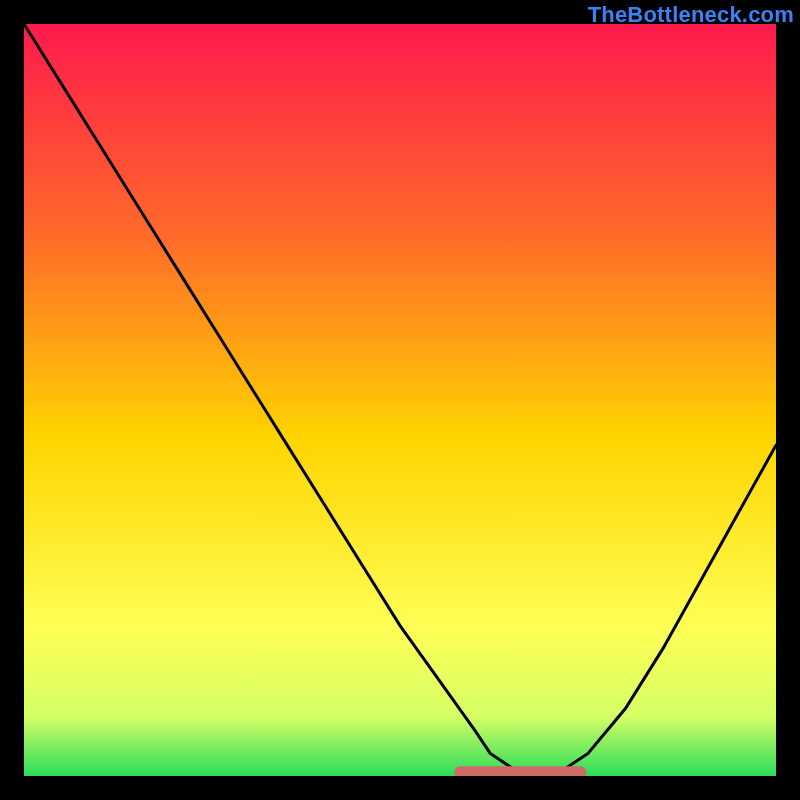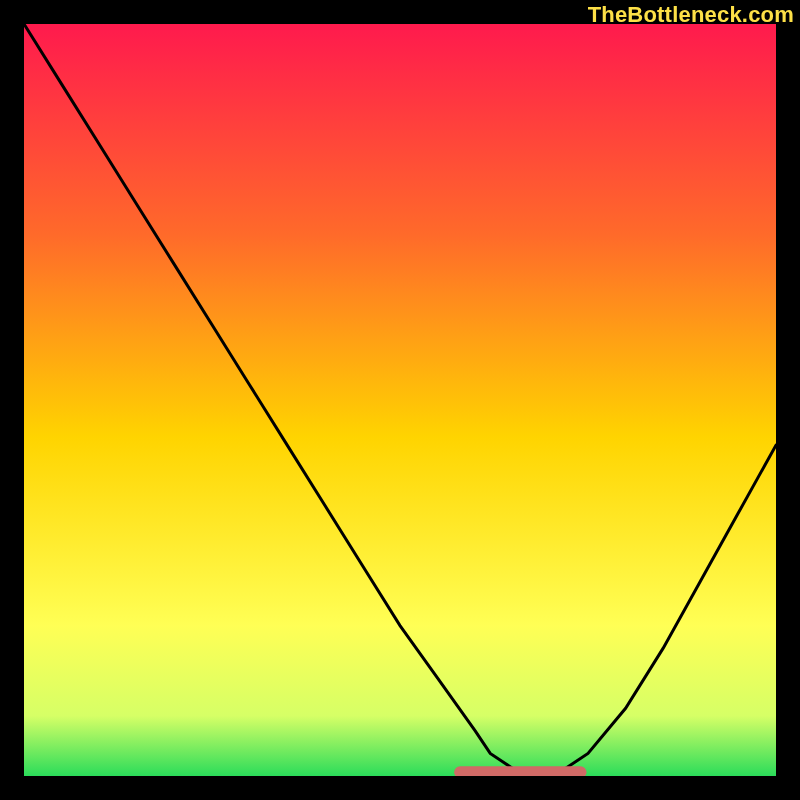--- a/index.html
+++ b/index.html
@@ -25,21 +25,21 @@
     width: 752px;
     height: 752px;
   }
   .watermark {
     position: absolute;
     top: 2px;
     right: 6px;
     font-family: Arial, Helvetica, sans-serif;
     font-size: 22px;
     font-weight: 600;
-    color: #fde047;
+    color: #3b82f6;
     letter-spacing: 0.2px;
   }
   svg { display: block; }
 </style>
 </head>
 <body>
 
 <div class="frame">
   <svg class="plot-area" width="752" height="752" viewBox="0 0 752 752">
     <defs>

